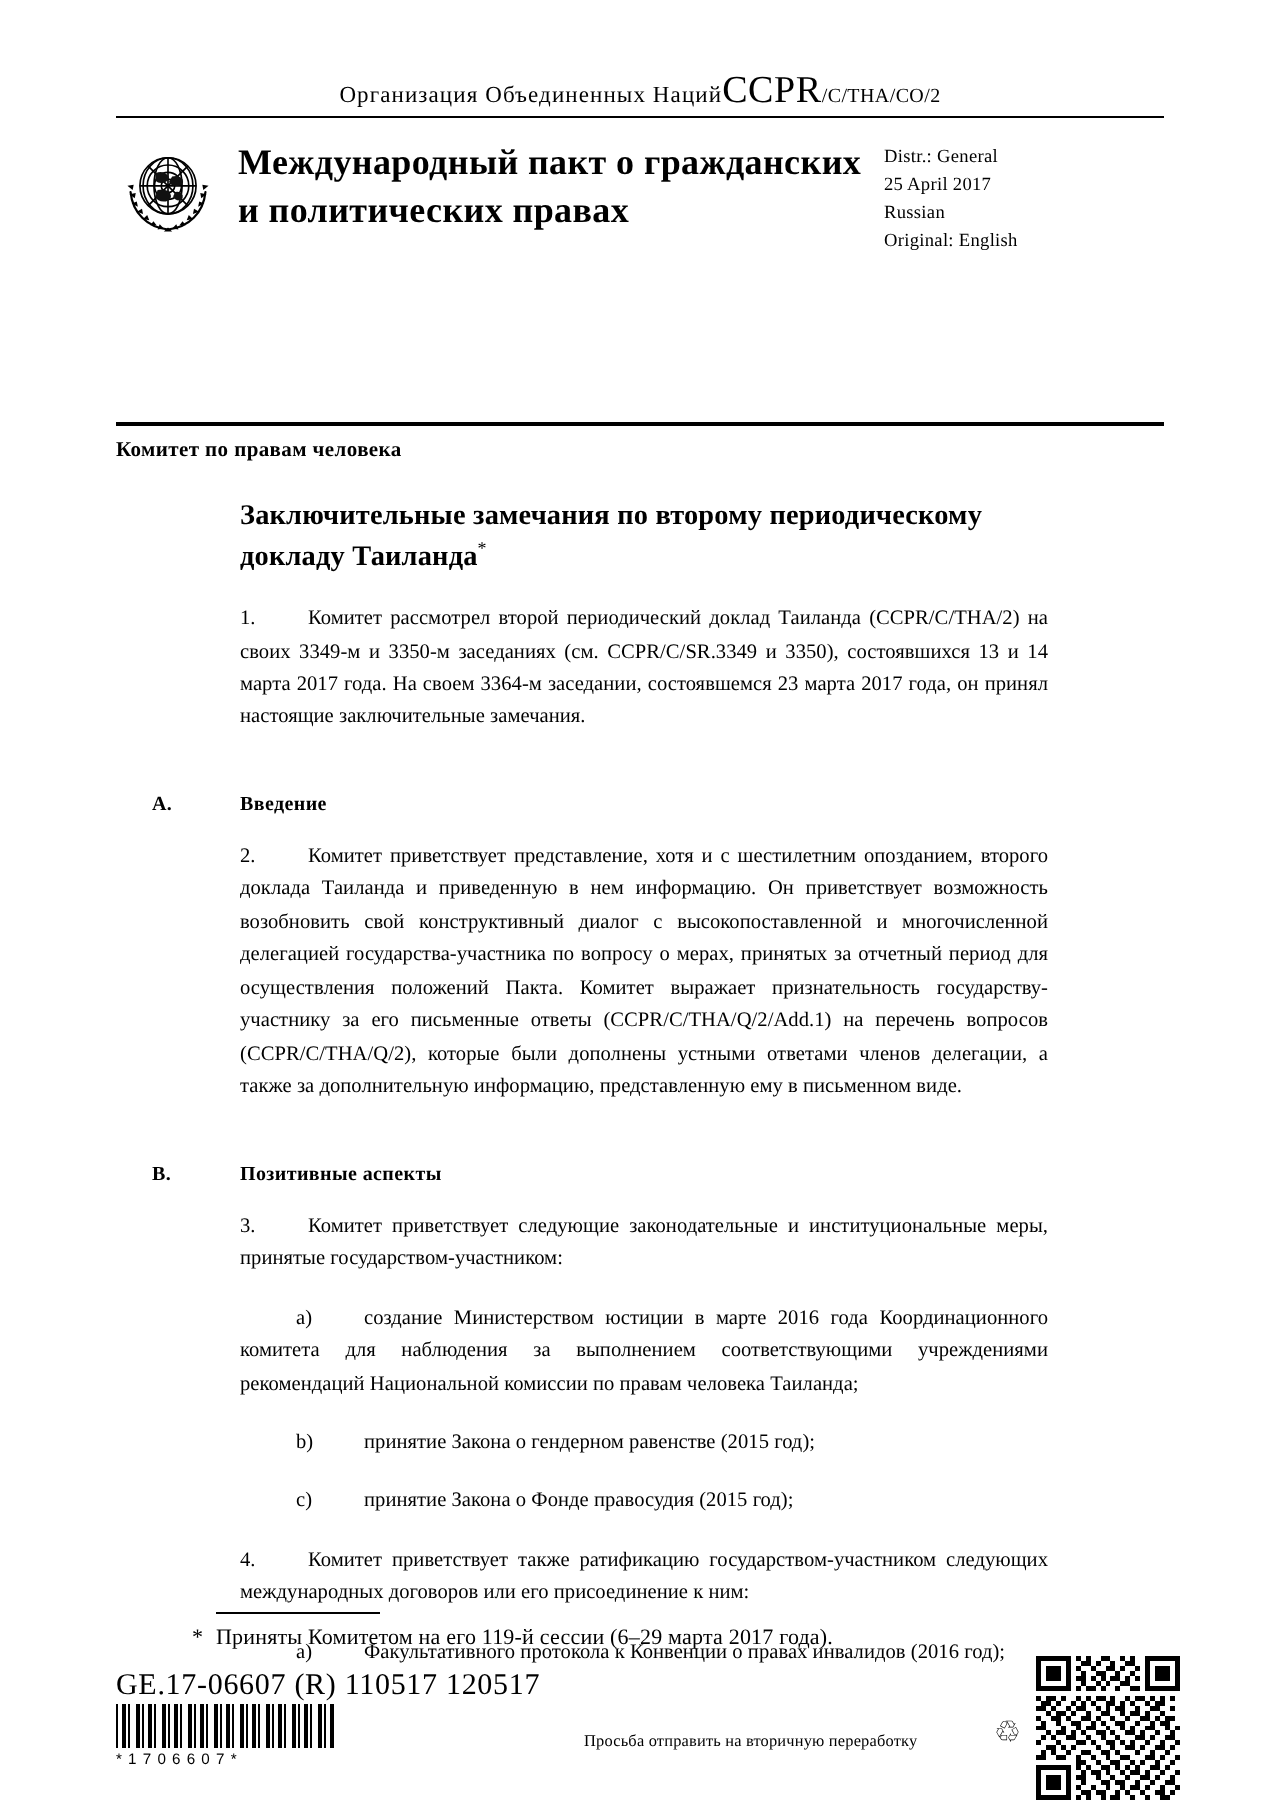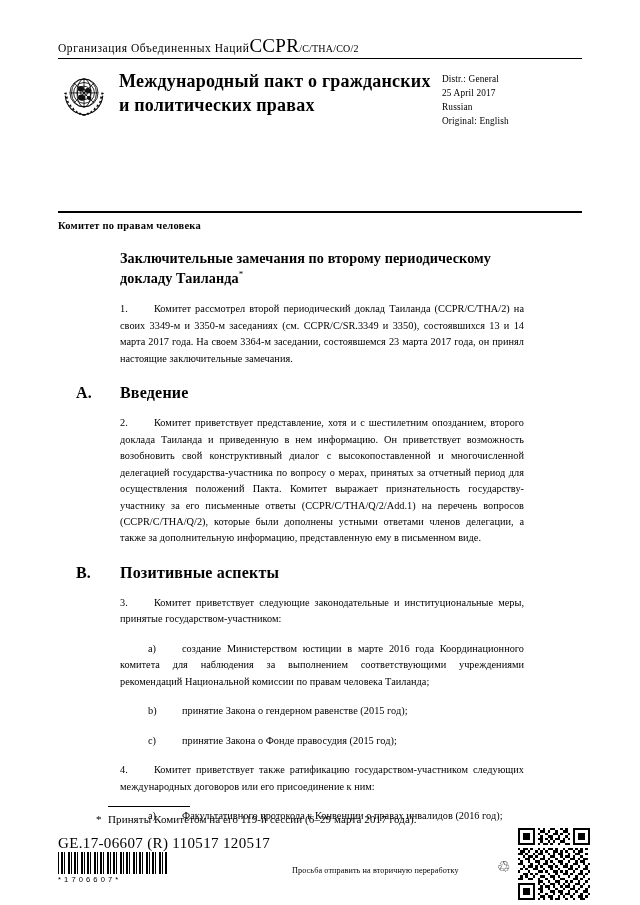--- a/index.html
+++ b/index.html
@@ -26,21 +26,21 @@
   
   .masthead {
     position: absolute;
     left: 58px;
     top: 36px;
     width: 524px;
   }
   .masthead-top {
     display: flex;
     align-items: flex-end;
-    justify-content: flex-start;
+    justify-content: center;
     padding-bottom: 3px;
   }
   .org-name {
     font-size: 11.5px;
     letter-spacing: 0.55px;
     white-space: nowrap;
     line-height: 1.1;
   }
   .doc-symbol {
     white-space: nowrap;
@@ -148,24 +148,24 @@
   .para.sub {
     margin-left: 62px;
   }
   .para.sub .lead {
     display: inline-block;
     width: 34px;
     margin-left: 28px;
   }
 
   .section-head {
-    margin-top: 17px;
+    margin-top: 29px;
     margin-left: 18px;
     width: 450px;
-    font-size: 16px;
+    font-size: 10px;
     font-weight: bold;
     letter-spacing: 0.2px;
   }
   .section-head .letter {
     display: inline-block;
     width: 44px;
   }
 
   
   .footnote-rule {

